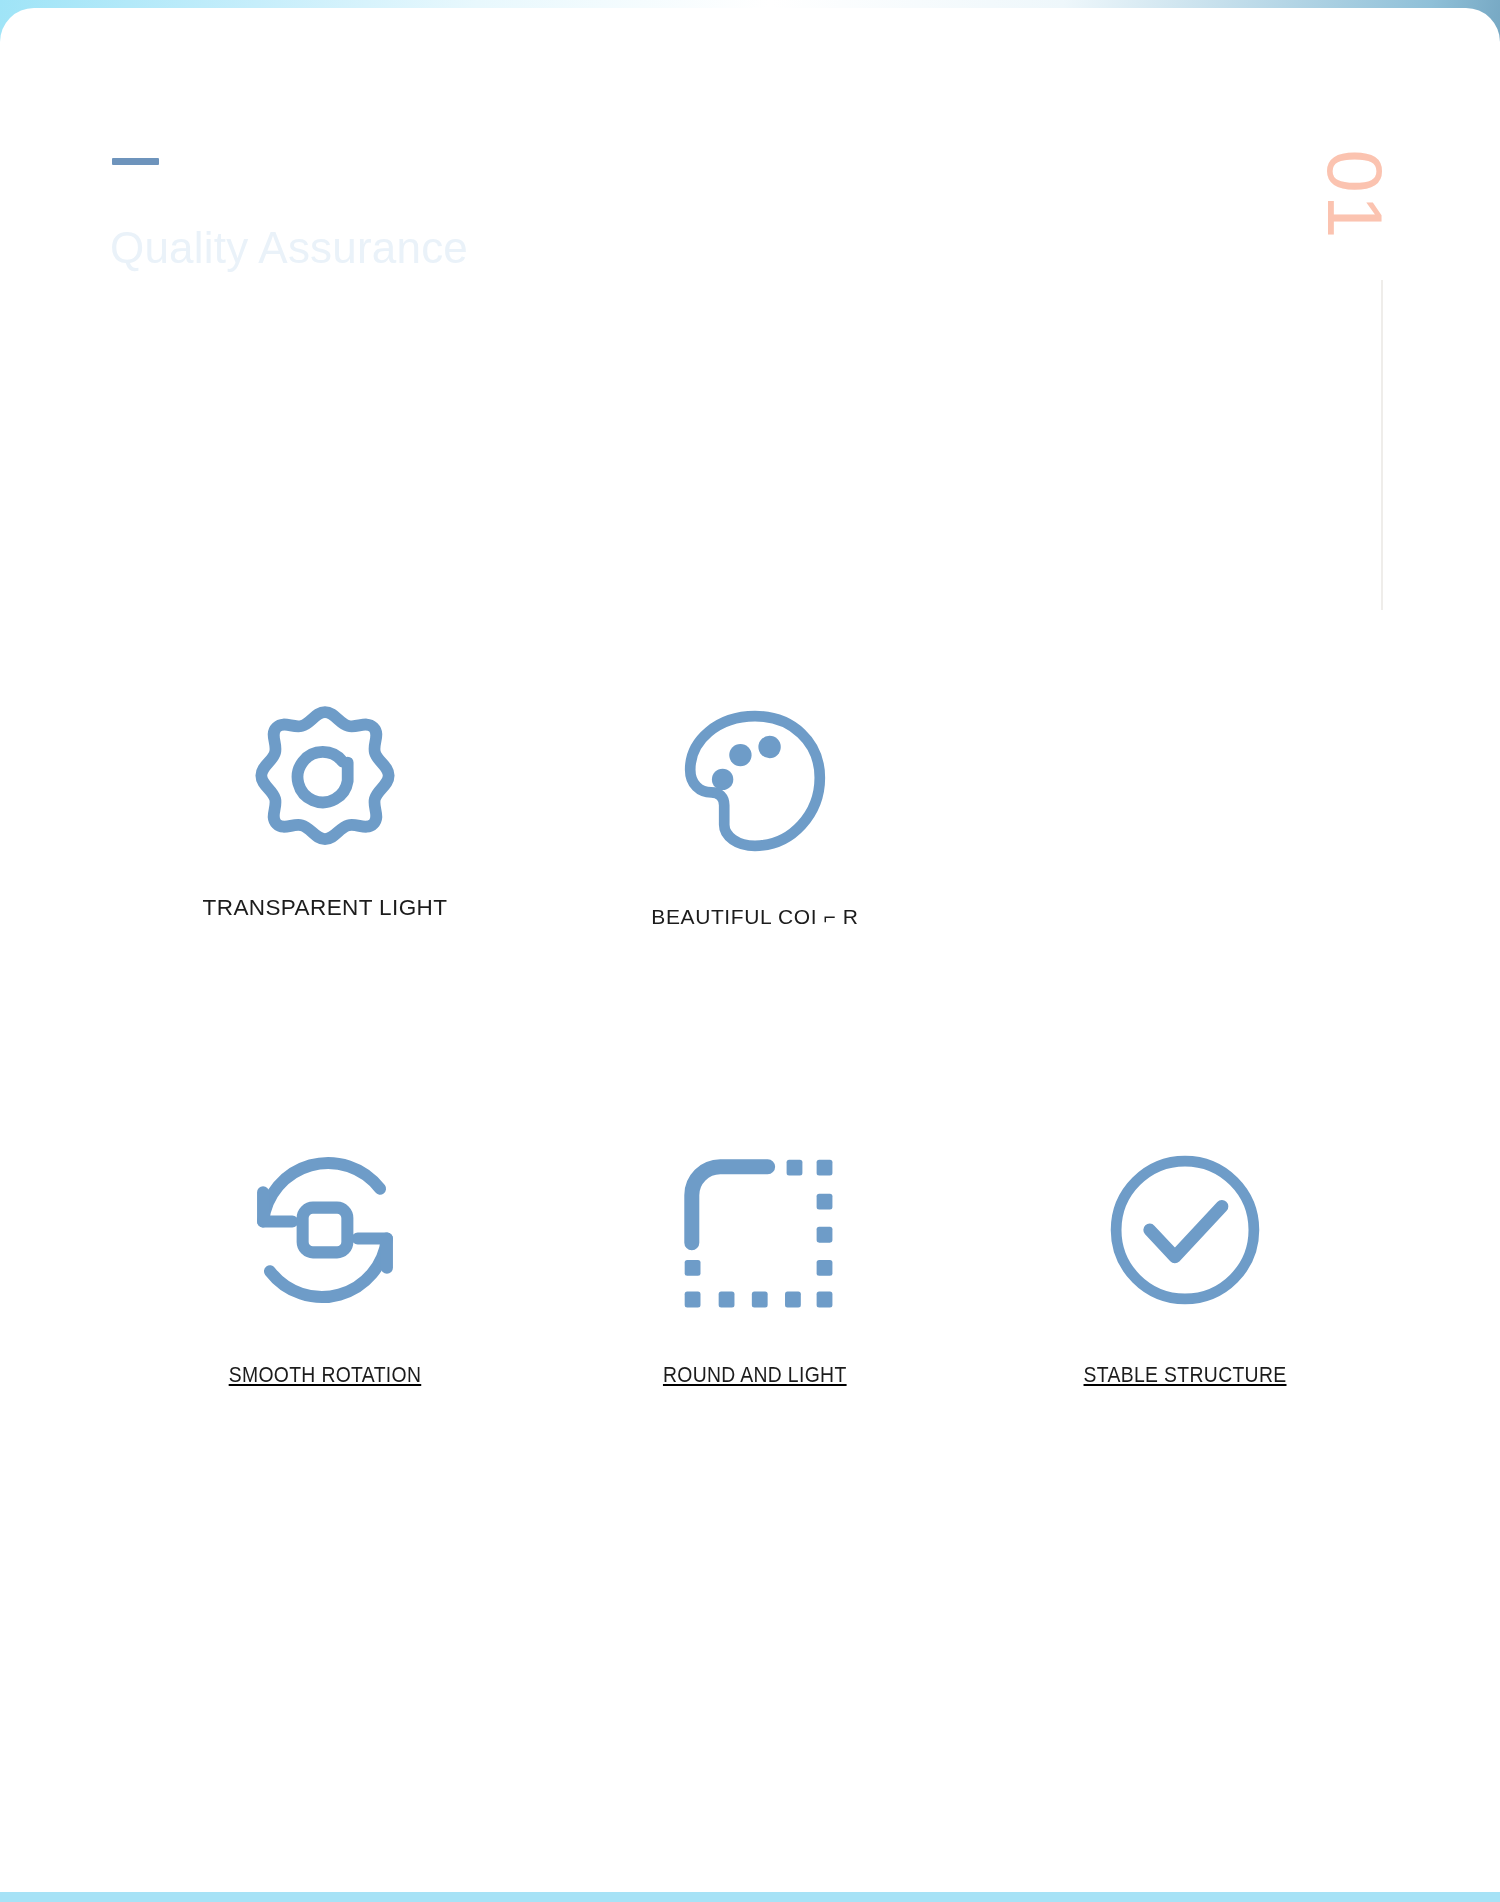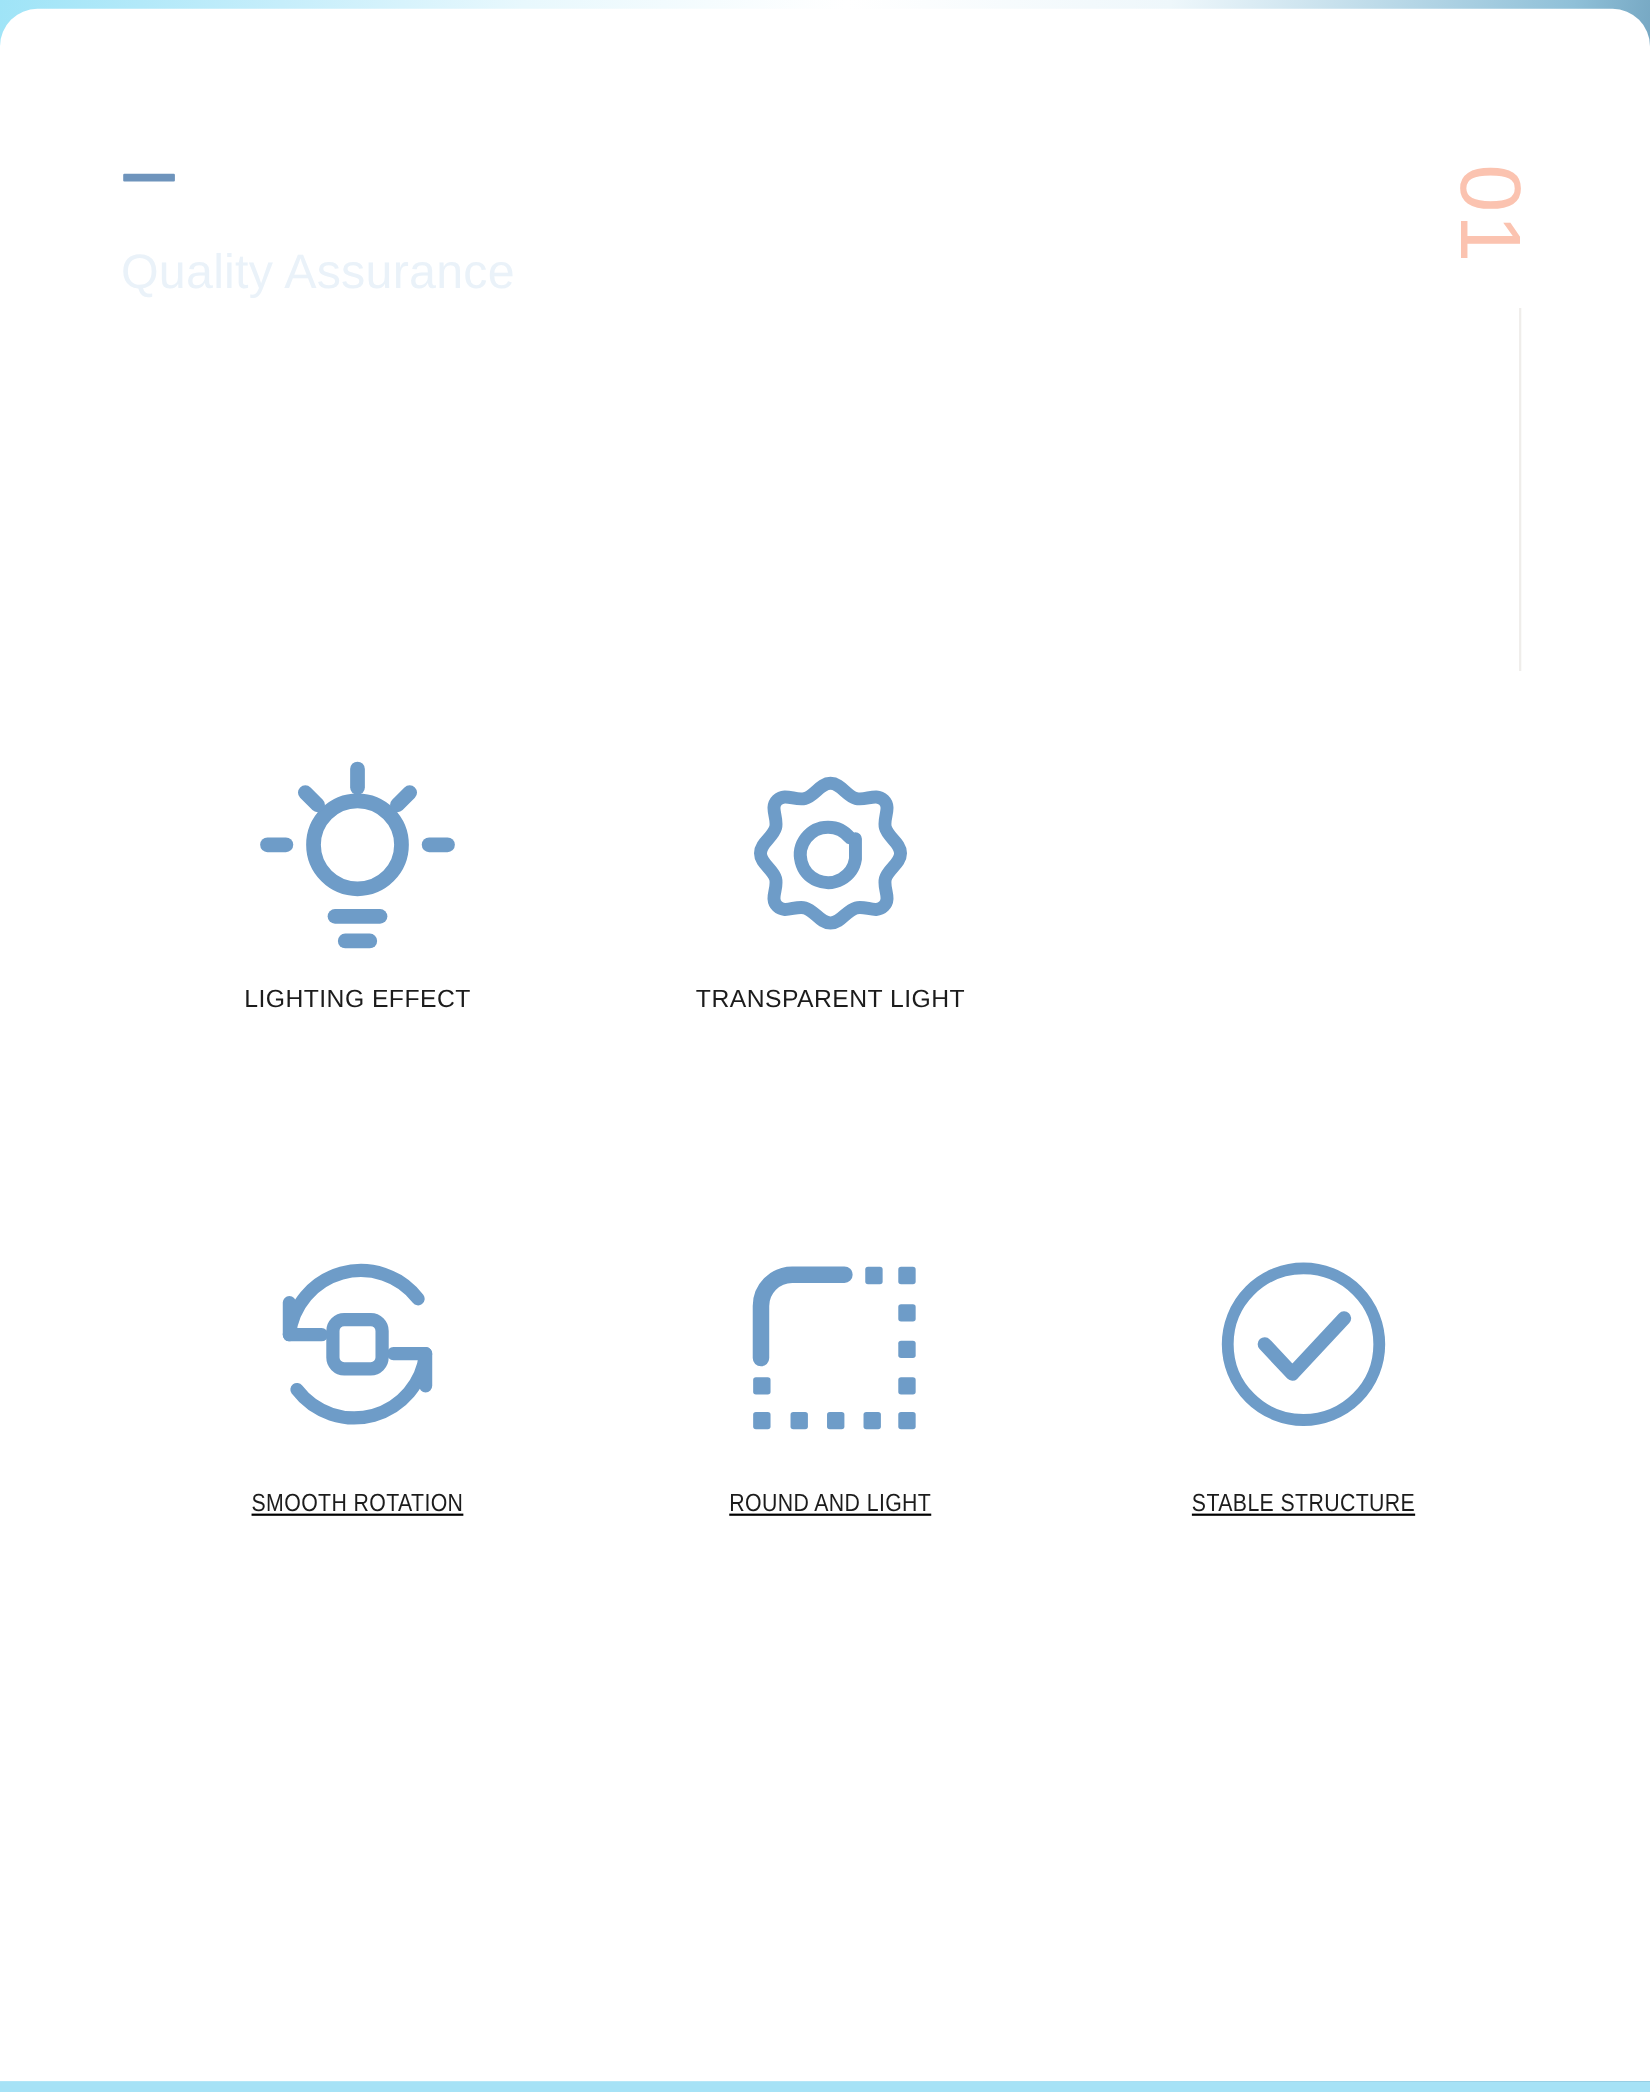--- a/index.html
+++ b/index.html
@@ -176,54 +176,56 @@
   <div class="section-number">
     <span>01</span>
   </div>
 
   <div class="vertical-rule"></div>
 
   <div class="feature-grid">
 
     <div class="feature-row row-1">
 
-      <div class="feature-item">
-        <div class="feature-icon">
-          <svg width="186" height="186" viewBox="0 0 100 100" fill="none" stroke="#6e9cc8" stroke-width="7.2" stroke-linecap="round">
-            <circle cx="50" cy="43" r="21.5"></circle>
-            <line x1="50" y1="6" x2="50" y2="15"></line>
-            <line x1="24.5" y1="17.5" x2="30.5" y2="23.5"></line>
-            <line x1="75.5" y1="17.5" x2="69.5" y2="23.5"></line>
-            <line x1="6" y1="43" x2="15" y2="43"></line>
-            <line x1="94" y1="43" x2="85" y2="43"></line>
-            <line x1="39" y1="78" x2="61" y2="78"></line>
-            <line x1="44" y1="90" x2="56" y2="90"></line>
-          </svg>
-        </div>
-        <div class="feature-label">LIGHTING EFFECT</div>
-      </div>
 
       <div class="feature-item">
         <div class="feature-icon">
           <svg width="168" height="168" viewBox="0 0 100 100" fill="none" stroke="#6e9cc8" stroke-width="7" stroke-linecap="round" stroke-linejoin="round">
             <path d="M50 9
                      c5.6 0 8.5 6.8 13.8 8.2 5.3 1.4 10.8 -3.2 15 0.9
                      4.2 4.1 -0.5 9.6 0.9 14.9 1.4 5.3 8.2 8.2 8.2 13.8
                      0 5.6 -6.8 8.5 -8.2 13.8 -1.4 5.3 3.3 10.8 -0.9 14.9
                      -4.2 4.1 -9.7 -0.5 -15 0.9 -5.3 1.4 -8.2 8.2 -13.8 8.2
                      -5.6 0 -8.5 -6.8 -13.8 -8.2 -5.3 -1.4 -10.8 3.2 -15 -0.9
                      -4.2 -4.1 0.5 -9.6 -0.9 -14.9 -1.4 -5.3 -8.2 -8.2 -8.2 -13.8
                      0 -5.6 6.8 -8.5 8.2 -13.8 1.4 -5.3 -3.3 -10.8 0.9 -14.9
                      4.2 -4.1 9.7 0.5 15 -0.9 C41.5 15.8 44.4 9 50 9 Z"></path>
             <path d="M60.5 38.5 a15 15 0 1 0 3 11.5 L63.5 39"></path>
           </svg>
         </div>
         <div class="feature-label">TRANSPARENT LIGHT</div>
       </div>
 
+      <div class="feature-item">
+        <div class="feature-icon">
+          <svg width="162" height="162" viewBox="0 0 100 100" fill="none" stroke="#6e9cc8">
+            <path d="M50 10
+                     C27 10 10 25 10 43
+                     c0 9 6 14 13 14
+                     c5 0 8 3 8 8
+                     l0 12 c0 7 8 13 19 13
+                     c23 0 40 -20 40 -42
+                     C90 26 73 10 50 10 Z" stroke-width="6.6" stroke-linejoin="round"></path>
+            <circle cx="30" cy="49" r="6.6" fill="#6e9cc8" stroke="none"></circle>
+            <circle cx="41" cy="34" r="6.9" fill="#6e9cc8" stroke="none"></circle>
+            <circle cx="59" cy="29" r="6.9" fill="#6e9cc8" stroke="none"></circle>
+          </svg>
+        </div>
+        <div class="feature-label glyph-artifact">BEAUTIFUL COI ⌐ R</div>
+      </div>
 
     </div>
 
     <div class="feature-row row-2">
 
       <div class="feature-item">
         <div class="feature-icon">
           <svg width="172" height="172" viewBox="0 0 100 100" fill="none" stroke="#6e9cc8" stroke-width="7" stroke-linecap="round" stroke-linejoin="round">
             <path d="M14 45 A38 38 0 0 1 82 26"></path>
             <polyline points="14,28 14,45 31,45"></polyline>

